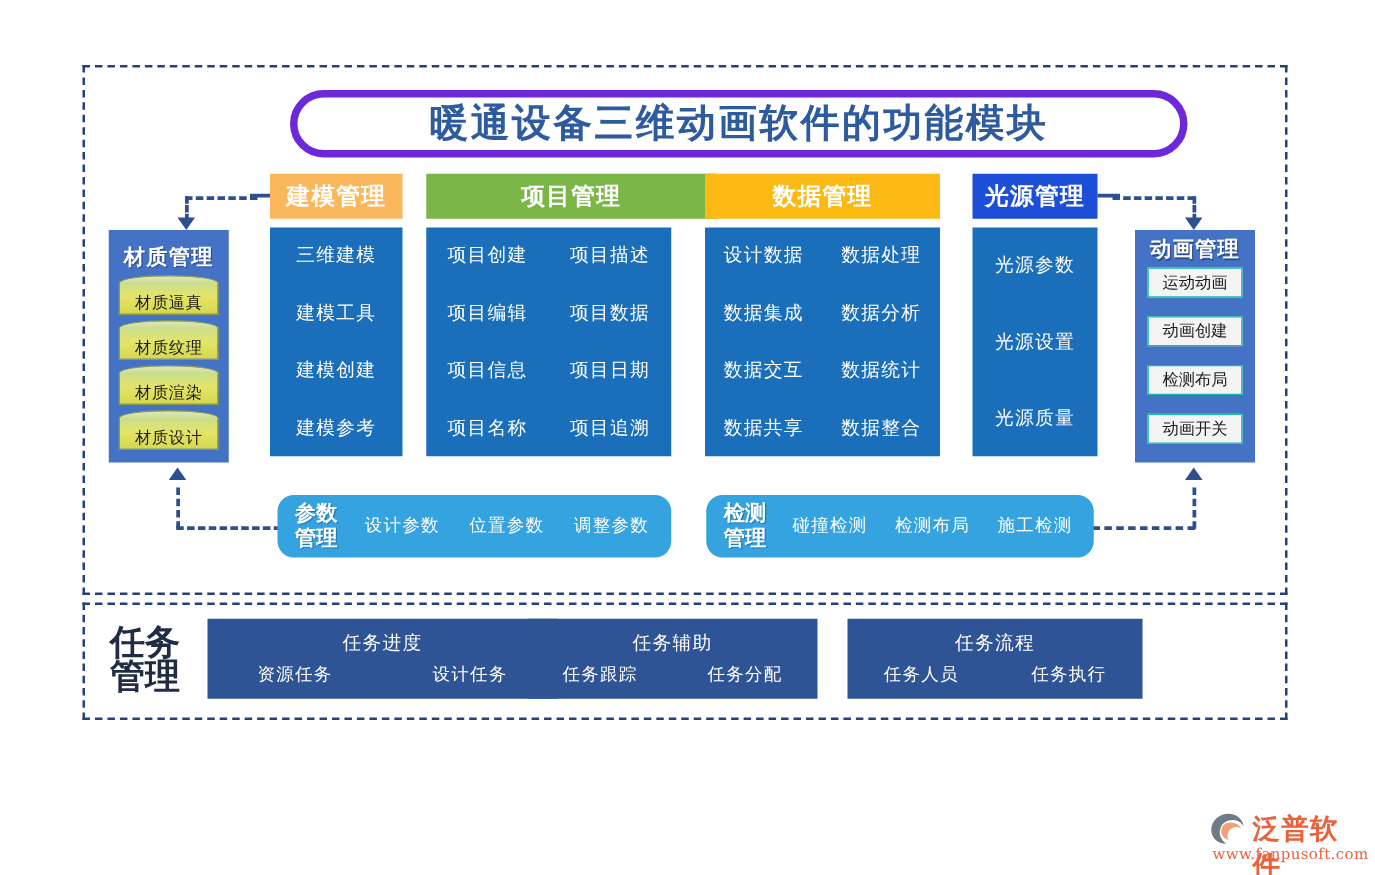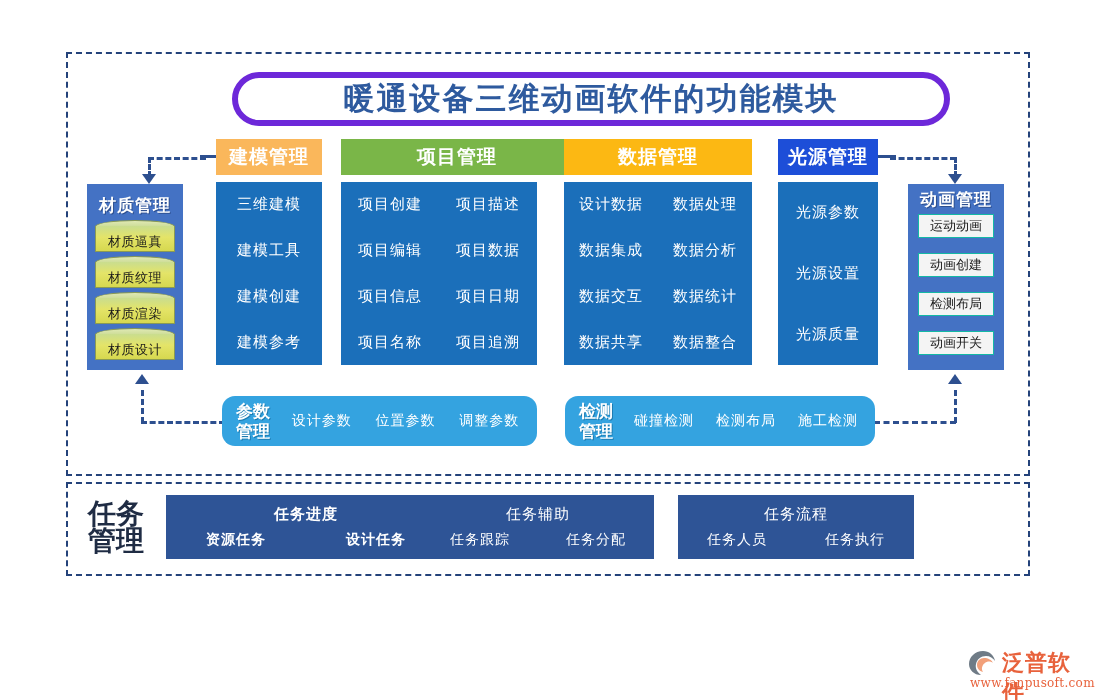--- a/index.html
+++ b/index.html
@@ -112,21 +112,21 @@
   
   .task-label{
     position:absolute;left:78px;top:500px;width:76px;
     font-family:"DejaVu Serif","Liberation Serif",serif;
     font-size:28px;font-weight:bold;color:#1f2c44;line-height:27px;text-align:center;
   }
   .task-box{
     position:absolute;top:495px;height:64px;background:#2e5496;
     display:flex;flex-direction:column;align-items:center;justify-content:center;
   }
-  .task-box.b1{left:166px;width:280px;font-weight:bold;}
+  .task-box.b1{left:166px;width:280px;}
   .task-box.b2{left:422px;width:232px;}
   .task-box.b3{left:678px;width:236px;}
   .task-box .t-head{color:#ffffff;font-size:15px;letter-spacing:1px;margin-bottom:7px;}
   .task-box .t-subs{display:flex;width:100%;justify-content:space-around;}
   .task-box .t-sub{color:#ffffff;font-size:14px;letter-spacing:1px;}
   .dash-h{position:absolute;height:0;border-top:3px dashed #2d4f8f;}
   .dash-v{position:absolute;width:0;border-left:3px dashed #2d4f8f;}
   .arrow-down{
     position:absolute;width:0;height:0;
     border-left:7px solid transparent;border-right:7px solid transparent;

